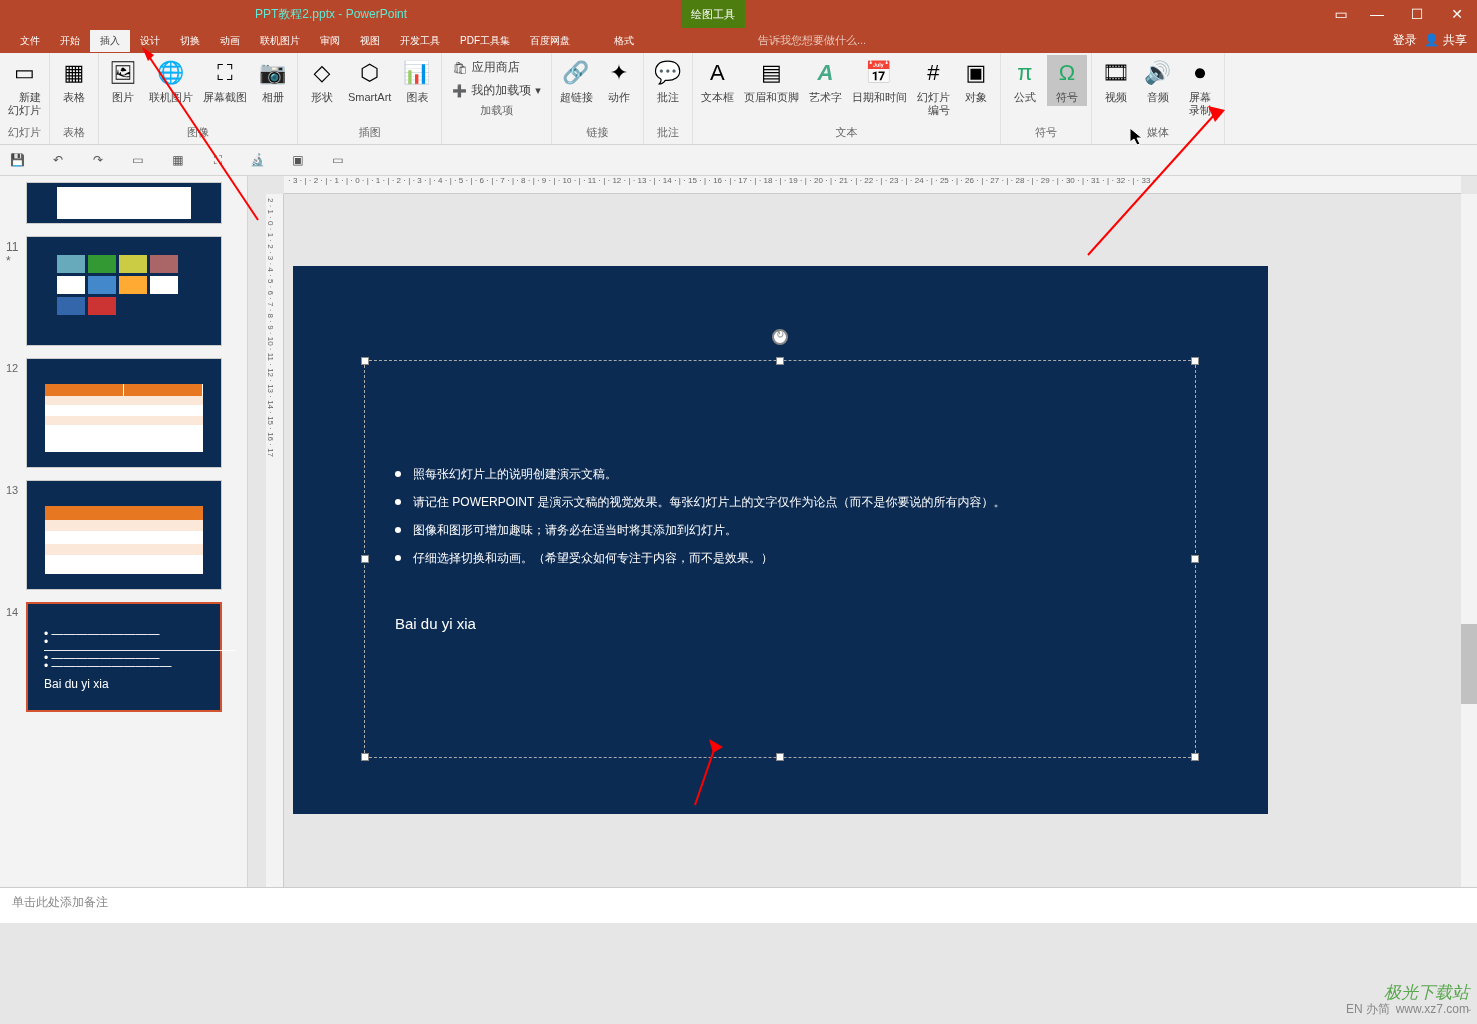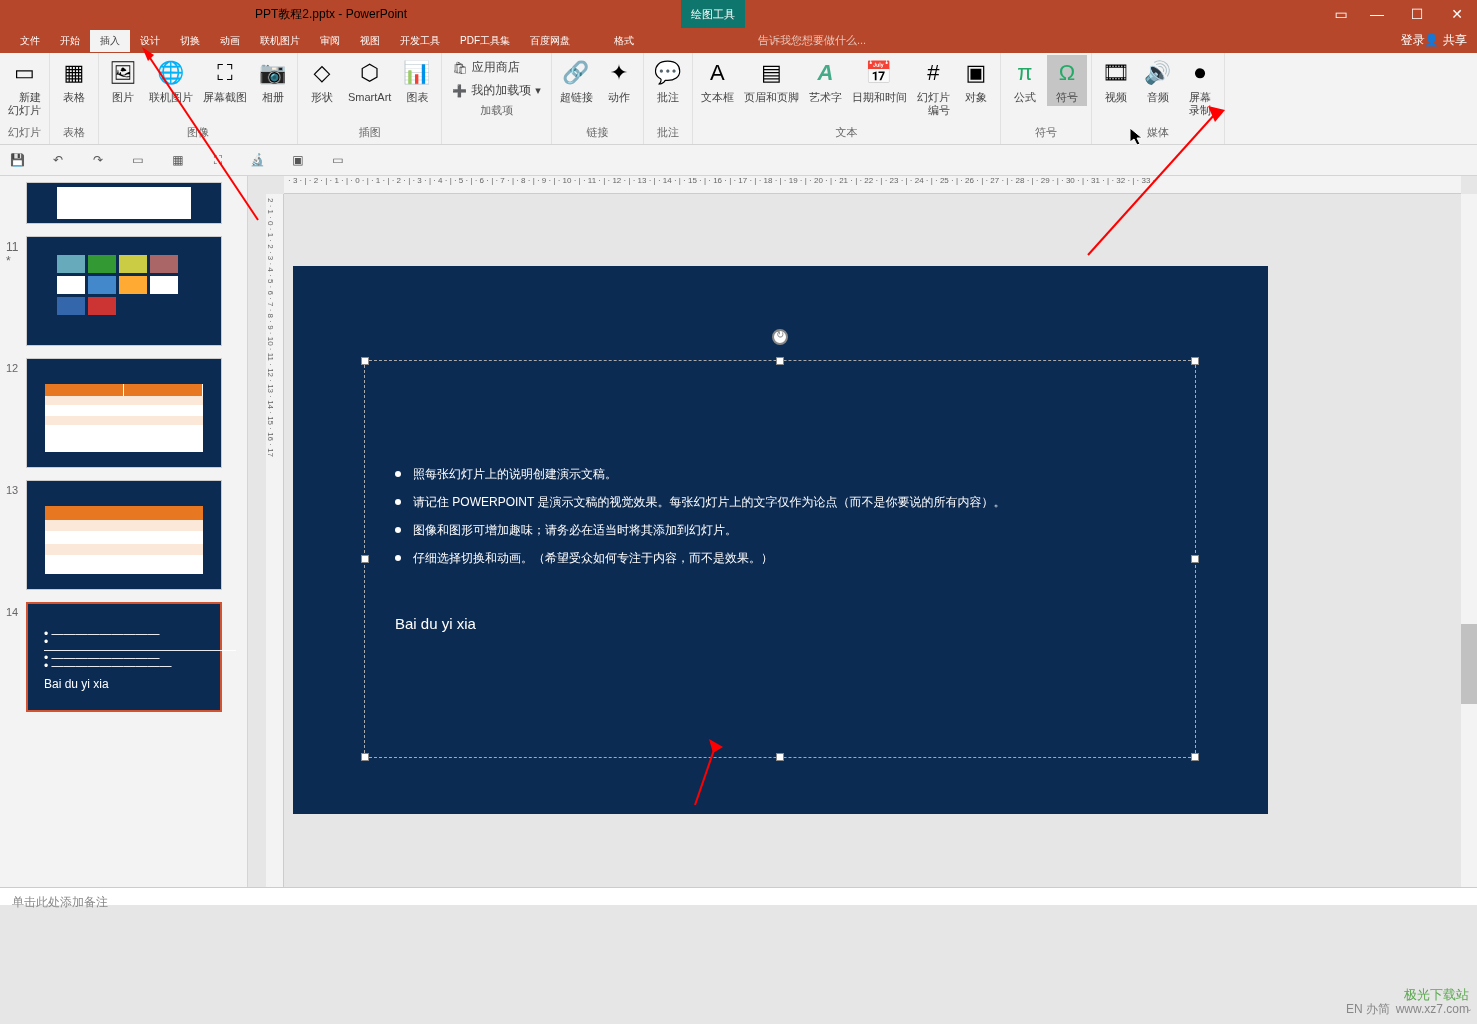--- a/index.html
+++ b/index.html
@@ -1,21 +1,21 @@
 <!DOCTYPE html>
 <html><head>
 <meta charset="utf-8">
 <style>
 *{margin:0;padding:0;box-sizing:border-box;font-family:"Microsoft YaHei",sans-serif;font-size:12px;user-select:none}
 body{background:#e6e6e6;overflow:hidden;width:1477px;height:1024px;position:relative}
 .titlebar{height:28px;background:#b7472a;display:flex;align-items:center;color:#fff;position:relative}
 .menubar{height:25px;background:#b7472a;display:flex;align-items:center;color:#fff;padding-left:10px}
 .menu-item{padding:4px 10px;cursor:pointer;font-size:10px}
 .menu-item.active{background:#f3f3f3;color:#444}
-.title-text{position:absolute;left:255px;color:#000000;font-size:12px}
+.title-text{position:absolute;left:255px;color:#5eead4;font-size:12px}
 .winbtns{position:absolute;right:0;display:flex}
 .winbtn{width:40px;height:28px;display:flex;align-items:center;justify-content:center;color:#fff;font-size:14px}
 .winbtn.box{width:32px}
 .ribbon{height:92px;background:#f3f3f3;border-bottom:1px solid #d4d4d4;display:flex}
 .ribbon-group{display:flex;flex-direction:column;align-items:center;border-right:1px solid #e1e1e1;padding:2px 4px;height:100%}
 .ribbon-group-items{display:flex;flex:1;align-items:flex-start;gap:2px}
 .ribbon-btn{display:flex;flex-direction:column;align-items:center;justify-content:flex-start;padding:2px 4px;cursor:pointer;min-width:38px}
 .ribbon-btn.hov{background:#c5c5c5}
 .ribbon-icon{width:32px;height:32px;display:flex;align-items:center;justify-content:center;font-size:22px}
 .ribbon-label{font-size:11px;color:#444;text-align:right;line-height:13px;margin-top:2px}
@@ -37,42 +37,42 @@
 .ruler-v{position:absolute;top:18px;left:18px;width:18px;bottom:0;background:#f3f3f3;border-right:1px solid #ccc;font-size:8px;color:#666;writing-mode:vertical-lr;overflow:hidden;padding-top:4px}
 .canvas{position:absolute;left:45px;top:90px;width:975px;height:548px;background:#0c2b53}
 .textbox{position:absolute;left:71px;top:94px;width:832px;height:398px;border:1px dashed #aaa}
 .textbox-content{padding:100px 30px 20px 30px;color:#fff;font-size:14px;line-height:26px}
 .bullet-line{display:flex;gap:12px;margin-bottom:2px}
 .bullet{width:6px;height:6px;background:#fff;border-radius:50%;margin-top:10px;flex-shrink:0}
 .input-text{margin-top:40px;font-size:15px;color:#fff}
 .handle{width:8px;height:8px;background:#fff;border:1px solid #888;position:absolute}
 .rotate-handle{position:absolute;left:50%;top:-32px;transform:translateX(-50%);width:16px;height:16px;border:2px solid #888;border-radius:50%;background:#fff}
 .rotate-handle::after{content:"↻";position:absolute;left:2px;top:-2px;font-size:10px;color:#888}
-.notes{height:18px;background:#fff;border-top:1px solid #ccc;padding:6px 12px;color:#888;font-size:12px}
+.notes{height:36px;background:#fff;border-top:1px solid #ccc;padding:6px 12px;color:#888;font-size:12px}
 .arrow{position:absolute;pointer-events:none}
 .arrow-line{stroke:#ff0000;stroke-width:2;fill:none}
 .arrow-head{fill:#ff0000}
-.watermark{position:absolute;right:8px;bottom:20px;font-size:13px;color:#5aa84e;}
+.watermark{position:absolute;right:8px;bottom:20px;font-size:17px;color:#5aa84e;font-style:italic}
 .watermark2{position:absolute;right:8px;bottom:6px;font-size:10px;color:#888}
-.login-area{position:absolute;right:10px;color:#fff;font-size:12px;display:flex;gap:0;align-items:center}
+.login-area{position:absolute;right:10px;color:#fff;font-size:12px;display:flex;gap:8px;align-items:center}
 .tellme{position:absolute;left:758px;color:#e8c4b9;font-size:11px}
 .collapse-btn{position:absolute;right:6px;bottom:4px;color:#888;font-size:10px}
 .thumb-zoom{position:absolute;right:4px;top:4px;color:#888;font-size:10px}
 
 .chart-bars{position:absolute;left:12px;right:12px;top:18px;bottom:10px;background:#fff;display:flex;align-items:flex-end;justify-content:space-around;padding:4px}
 .bar{width:20px;background:#b7472a}
 .imgs-grid{position:absolute;left:30px;top:18px;display:flex;flex-wrap:wrap;gap:3px;width:140px}
 .img-cell{width:28px;height:18px;background:#888}
 .table-mock{position:absolute;left:18px;right:18px;top:25px;bottom:15px;background:#fff}
 .table-head{height:12px;background:#e87722;display:flex}
 .table-head div{flex:1;border-right:1px solid #fff}
 .table-row{height:10px;background:#fce8d9;border-bottom:1px solid #fff}
 .scrollbar-v{position:absolute;right:0;top:18px;bottom:0;width:16px;background:#f3f3f3}
 .scroll-thumb{position:absolute;top:430px;width:100%;height:80px;background:#c1c1c1}
-.format-bar{position:absolute;left:681px;top:0;height:28px;padding:0 10px;background:#0f766e;display:flex;align-items:center;color:#fff;font-size:11px}
+.format-bar{position:absolute;left:681px;top:0;height:28px;padding:0 10px;background:#4d7c0f;display:flex;align-items:center;color:#fff;font-size:11px}
 </style>
 </head>
 <body>
 
 <div class="titlebar">
   <span class="title-text">PPT教程2.pptx - PowerPoint</span>
   <div class="format-bar">绘图工具</div>
   <div class="winbtns">
     <div class="winbtn box">▭</div>
     <div class="winbtn">—</div>

